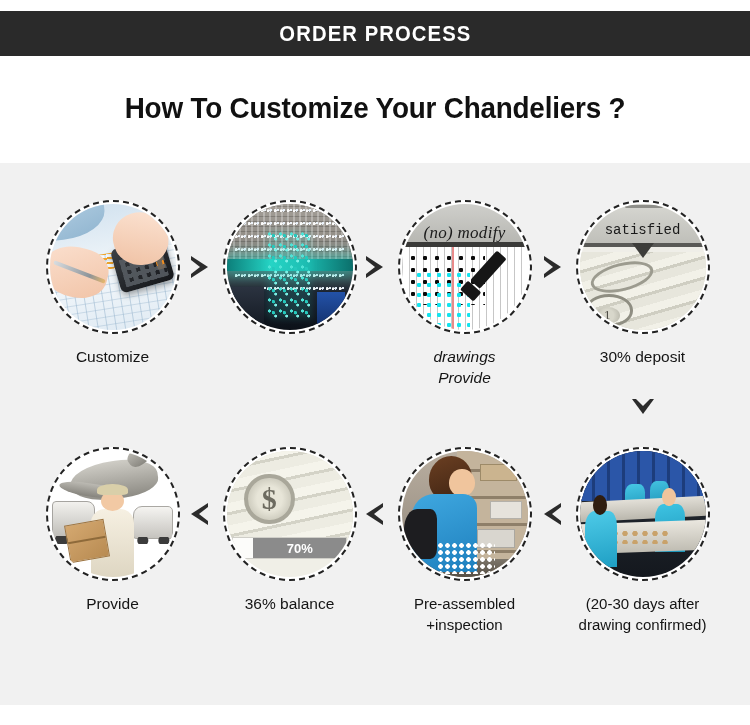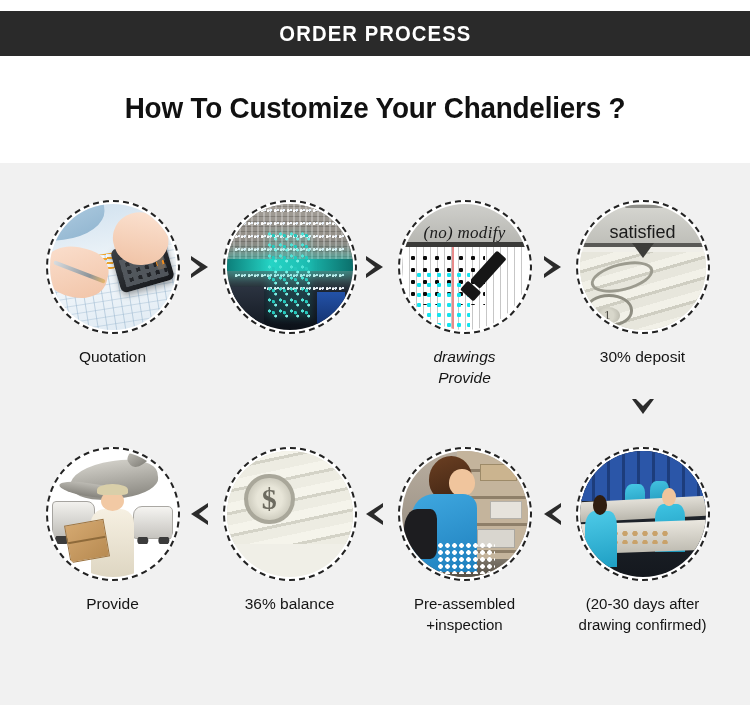--- a/index.html
+++ b/index.html
@@ -282,22 +282,22 @@
     content:""; position:absolute; left:0; bottom:0; width:100%; height:4px;
     background:#595956;
   }
   .s-tab {
     position:absolute; left:36%; top:2%; width:30%; height:8%;
     background:#8f8f8a; border-radius:3px;
   }
   .s-label {
     position:absolute; left:0; top:14%; width:100%;
     text-align:center;
-    font-family:Liberation Sans, sans-serif;
-    font-size:18px;
+    font-family:Liberation Mono, monospace;
+    font-size:14px;
     color:#1a1a1a;
   }
   .s-caret {
     position:absolute; left:50%; top:31%;
     margin-left:-11px;
     width:0;height:0;
     border-left:11px solid transparent;
     border-right:11px solid transparent;
     border-top:15px solid #3d3d3a;
   }
@@ -522,21 +522,21 @@
             <div class="q-calc-key"></div>
           </div>
         <div class="q-sleeve"></div>
         <div class="q-hand-b"></div>
         <div class="q-hand-a"></div>
         <div class="q-pen"></div>
       </div>
     </div>
   </div>
   <div class="caption">
-    <div>Quotation</div>
+    <div>Customize</div>
   </div>
 </div>
 
 <div class="chev chev-right" style="left:191px; top:256px;">
   <div class="chev-notch-r" style="left:-17px; top:-7px;"></div>
 </div>
 
 <div class="step" style="left:201px; top:200px;">
   <div class="circle-wrap">
     <div class="circle">
@@ -629,20 +629,23 @@
 <div class="chev chev-left" style="left:191px; top:503px;">
   <div class="chev-notch-l" style="left:8px; top:-7px;"></div>
 </div>
 
 <div class="step" style="left:201px; top:447px;">
   <div class="circle-wrap">
     <div class="circle">
       <div class="photo img-balance">
         <div class="b-notes"></div>
         <div class="b-coin">$</div>
+        <div class="b-bar">
+          <div class="b-bar-fill">70%</div>
+        </div>
       </div>
     </div>
   </div>
   <div class="caption">
     <div>36% balance</div>
   </div>
 </div>
 
 <div class="chev chev-left" style="left:366px; top:503px;">
   <div class="chev-notch-l" style="left:8px; top:-7px;"></div>

